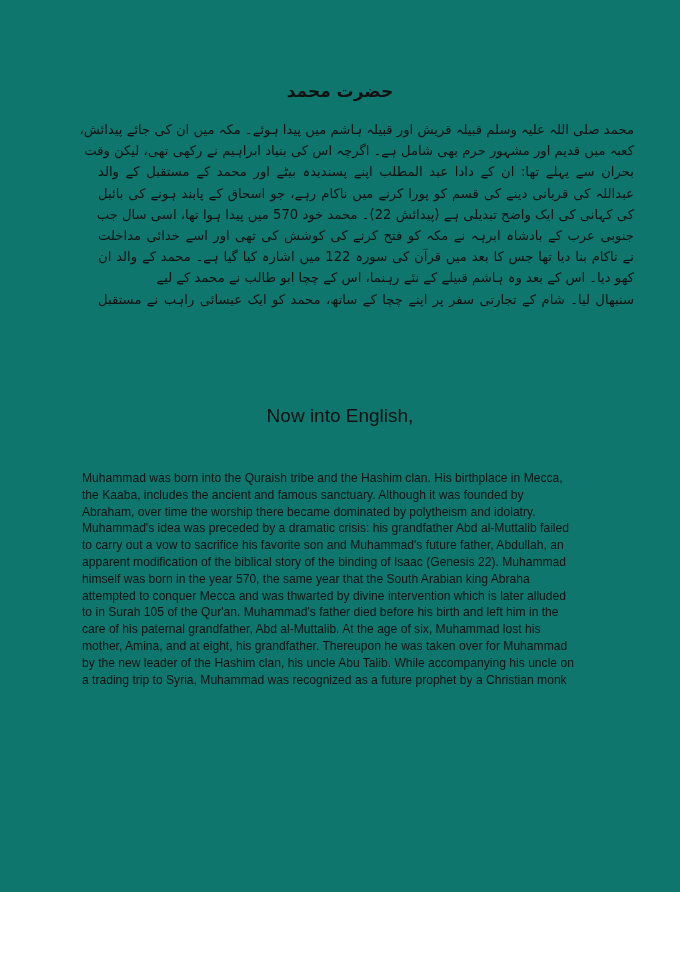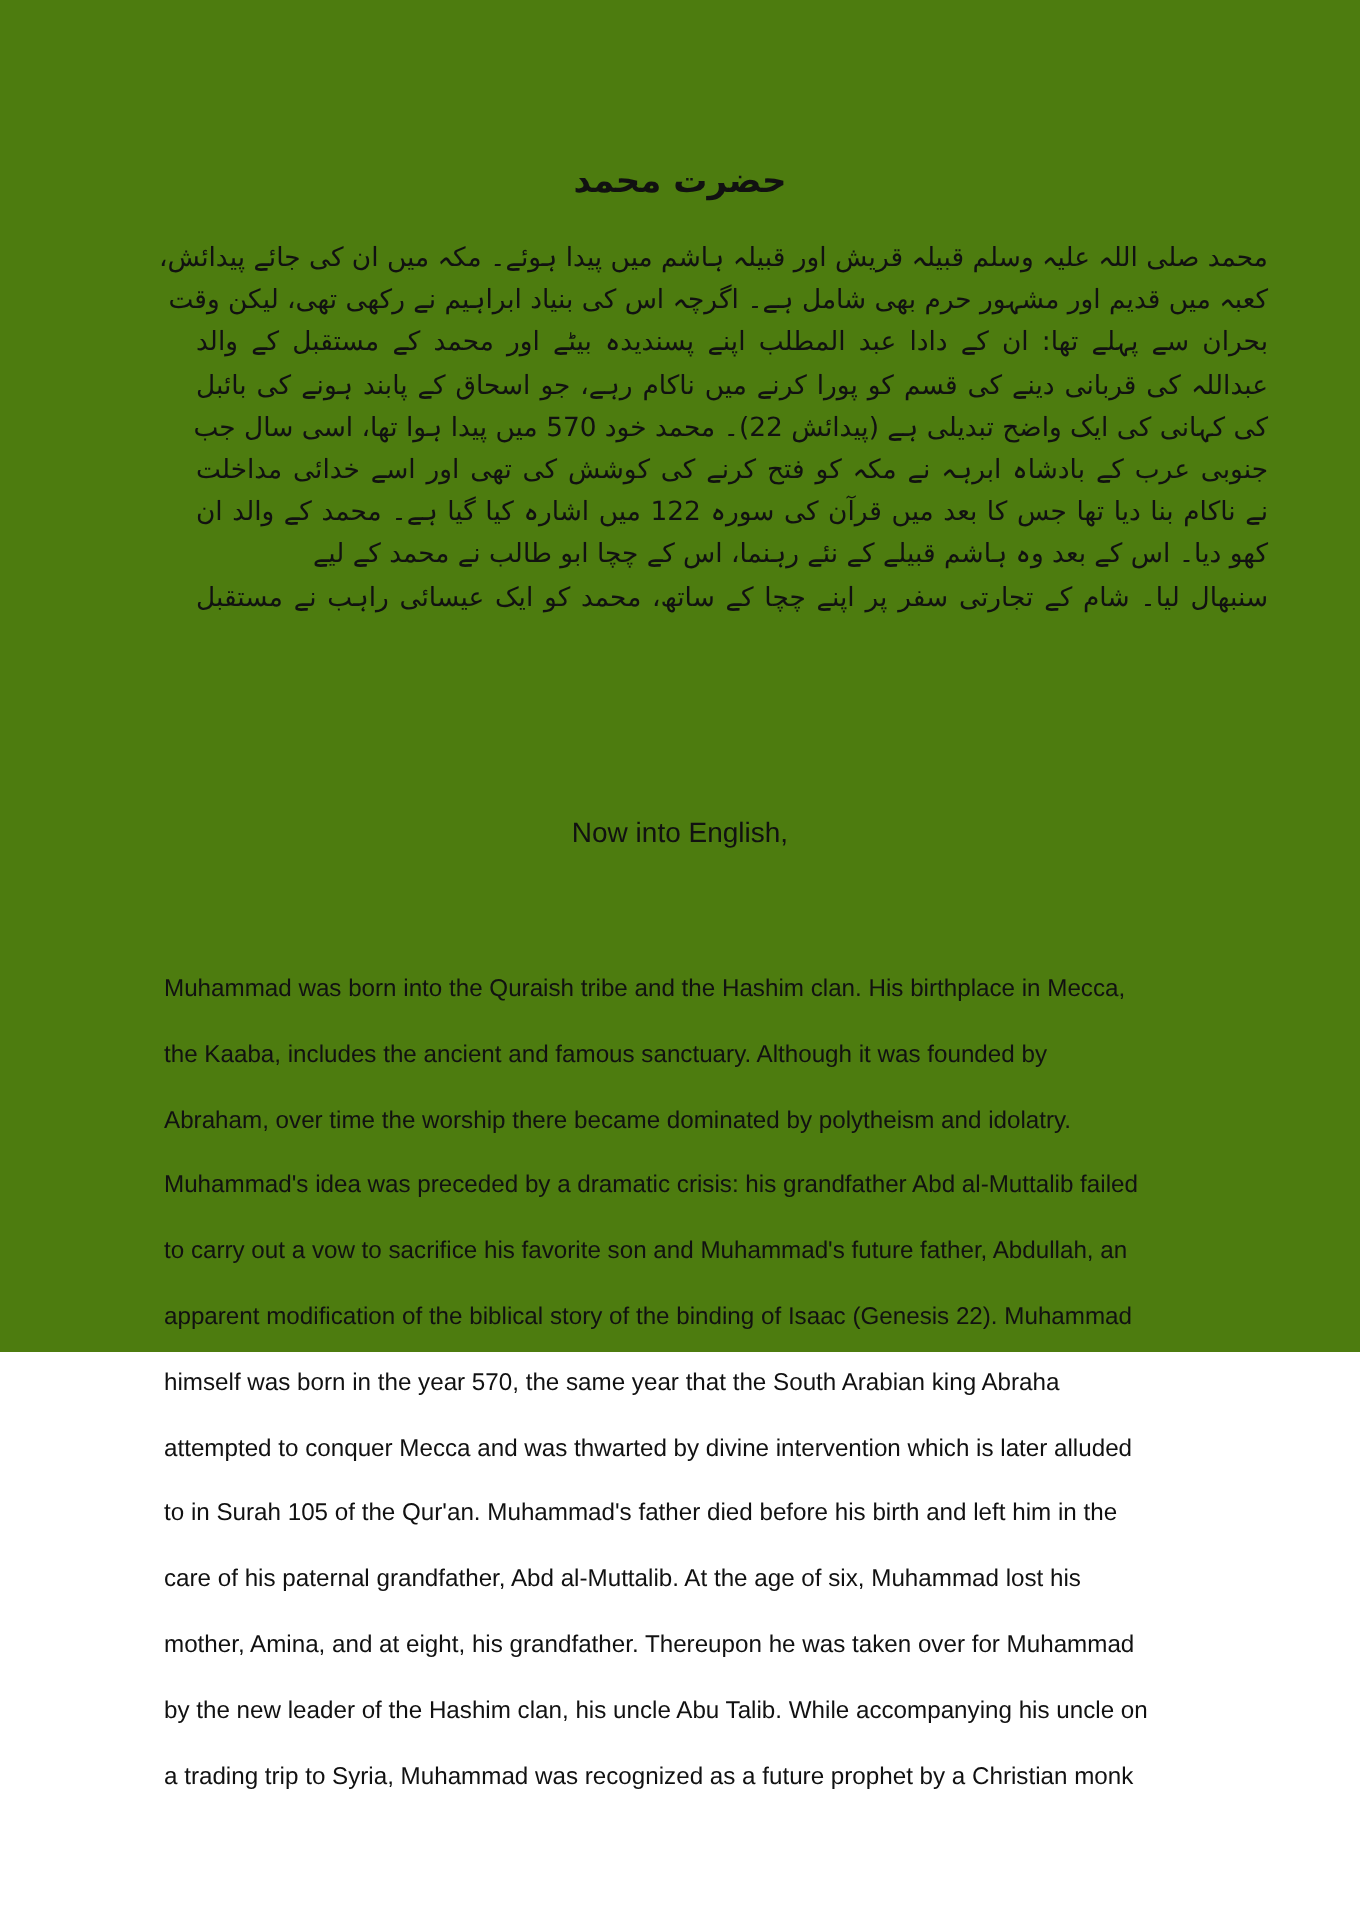--- a/index.html
+++ b/index.html
@@ -11,22 +11,22 @@
       width: 680px;
       height: 960px;
       position: relative;
       overflow: hidden;
       color: #111111;
       font-family: "Liberation Sans", "DejaVu Sans", sans-serif;
     }
     .page {
       position: absolute;
       left: 0; top: 0;
-      width: 680px; height: 676px;
-      background: #4d7c0f;
+      width: 680px; height: 892px;
+      background: #0f766e;
     }
     .urdu-title {
       position: absolute;
       top: 80px;
       left: 0;
       width: 680px;
       text-align: center;
       direction: rtl;
       font-family: "DejaVu Sans", sans-serif;
       font-weight: bold;
@@ -53,21 +53,21 @@
     .urdu-line.justify {
       text-align: justify;
       text-align-last: justify;
     }
     .transition {
       position: absolute;
       top: 403px;
       left: 0;
       width: 680px;
       text-align: center;
-      font-size: 14px;
+      font-size: 19px;
       line-height: 26px;
       margin: 0;
       color: #111;
     }
     .en-title {
       position: absolute;
       top: 446px;
       left: 82px;
       font-weight: bold;
       font-size: 19.5px;
@@ -79,21 +79,20 @@
       top: 470px;
       left: 82px;
       width: 540px;
       font-size: 12.1px;
       line-height: 16.8px;
       margin: 0;
     }
     .en-line {
       display: block;
       white-space: nowrap;
-      margin-top: 16px;
     }
   </style>
 </head>
 <body>
 
 <div class="page">
 
   <h1 class="urdu-title">حضرت محمد</h1>
 
   <div class="urdu-body">

